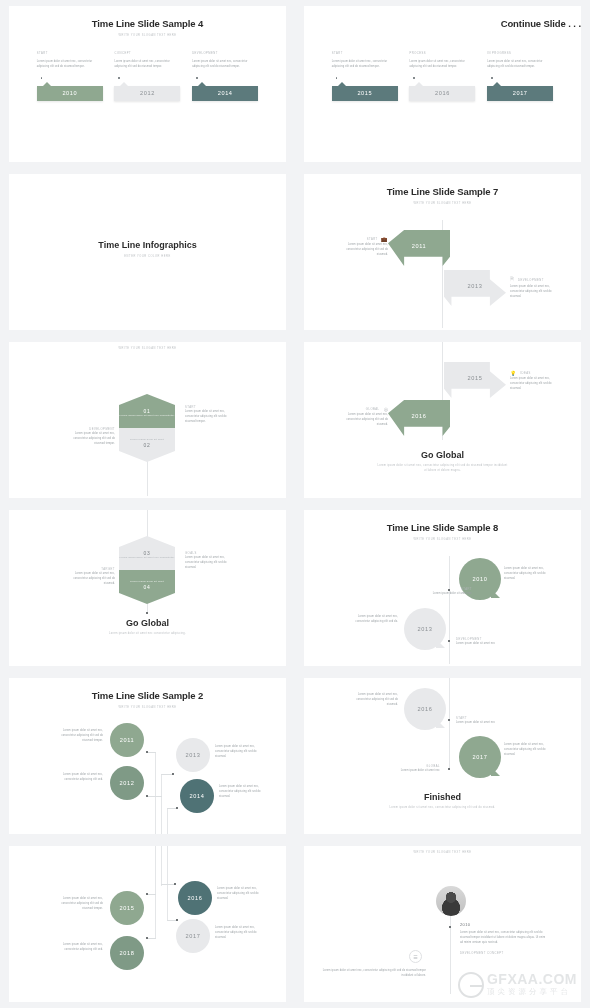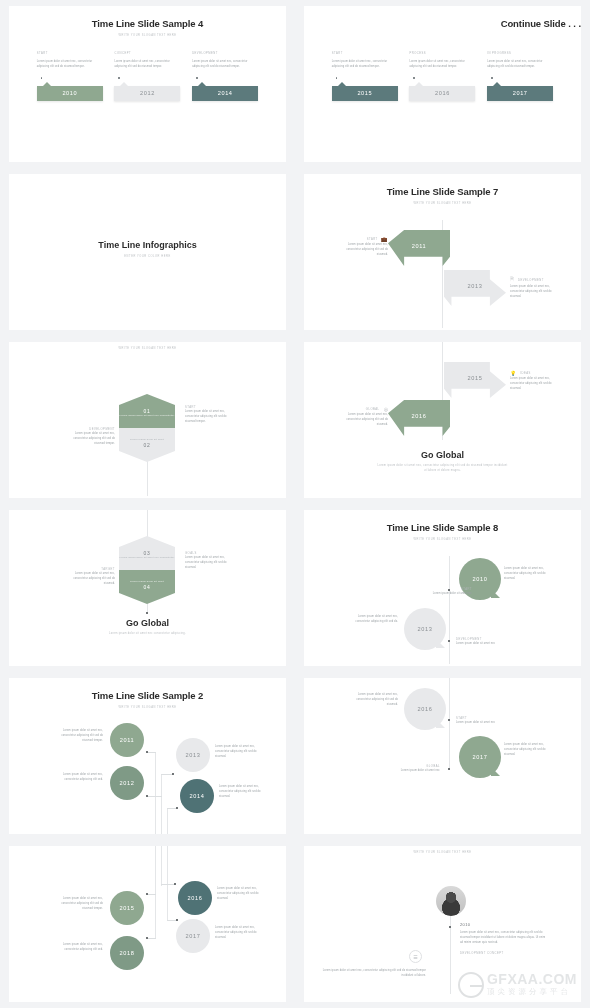--- a/index.html
+++ b/index.html
@@ -458,20 +458,24 @@
         <div class="lbl">START</div>
         <div class="body-txt">Lorem ipsum dolor sit amet nec</div>
       </div>
 
       <div class="sdot" style="left:144px;top:90px;"></div>
       <div style="position:absolute;left:92px;top:87px;width:44px;" class="right-txt">
         <div class="lbl">GLOBAL</div>
         <div class="body-txt">Lorem ipsum dolor sit amet nec</div>
       </div>
 
+      <div style="position:absolute;left:0;right:0;top:114px;">
+        <div class="sec-head">Finished</div>
+        <div class="sec-sub" style="padding:0 80px;">Lorem ipsum dolor sit amet nec, consectetur adipiscing elit sed do eiusmod.</div>
+      </div>
     </div>
   </div>
 
   <div class="cell">
     <div class="slide">
       <div class="vline" style="left:146px;top:0;height:92px;"></div>
       <div class="vline" style="left:152px;top:0;height:40px;"></div>
       <div class="vline" style="left:158px;top:0;height:74px;"></div>
       <div class="hline" style="left:138px;top:48px;width:9px;"></div>
       <div class="hline" style="left:138px;top:92px;width:9px;"></div>

